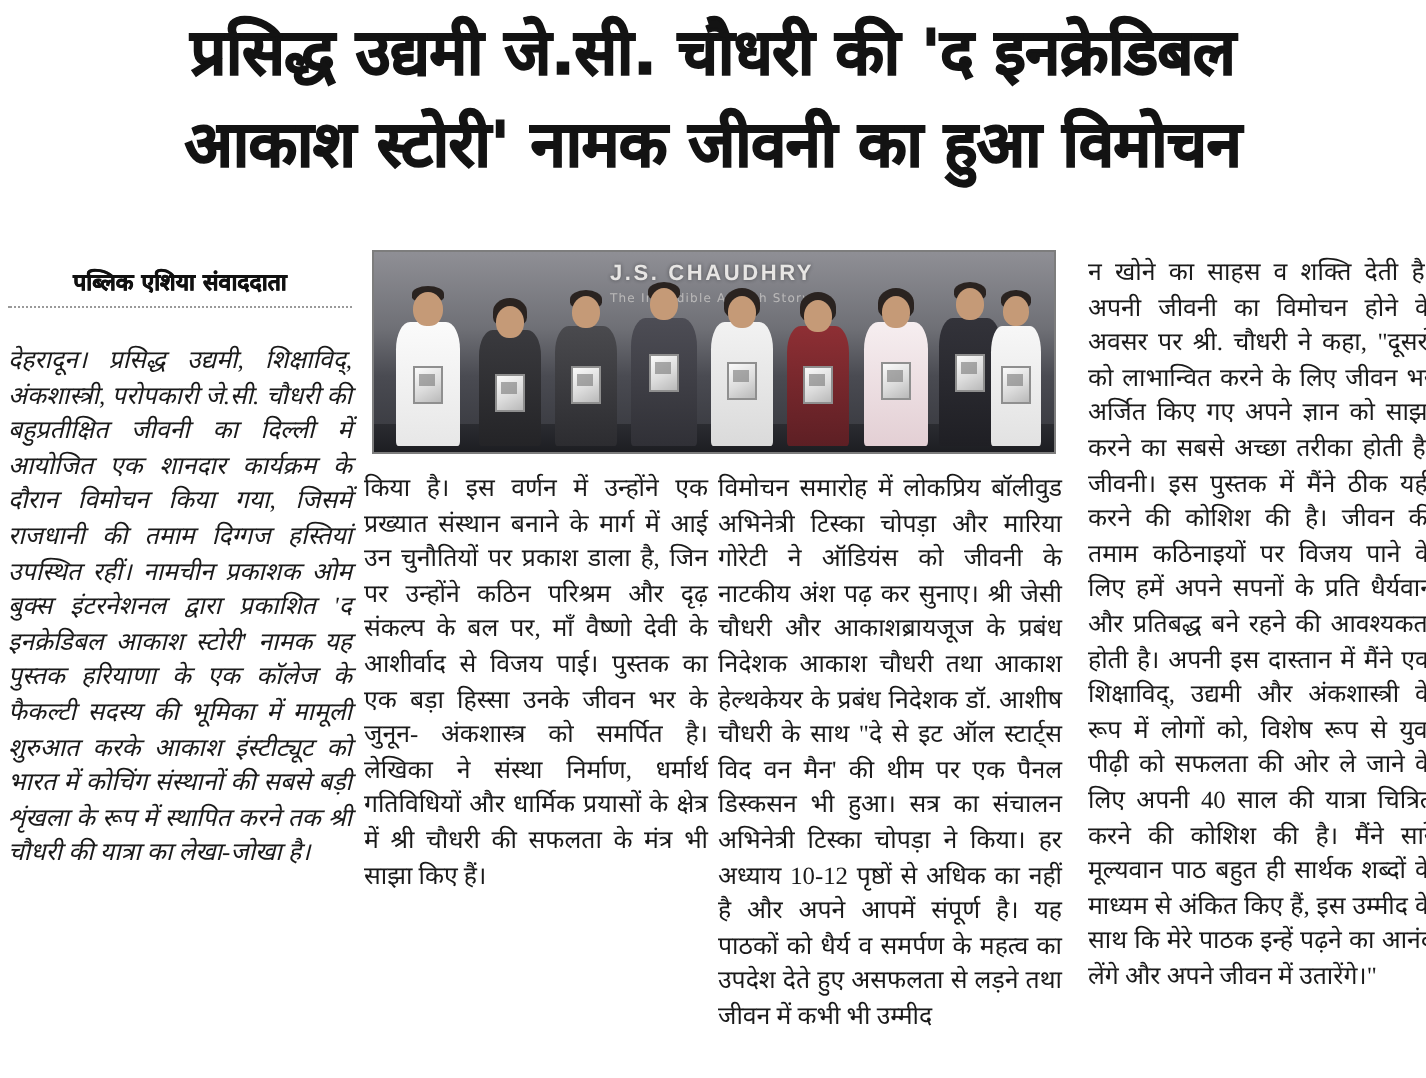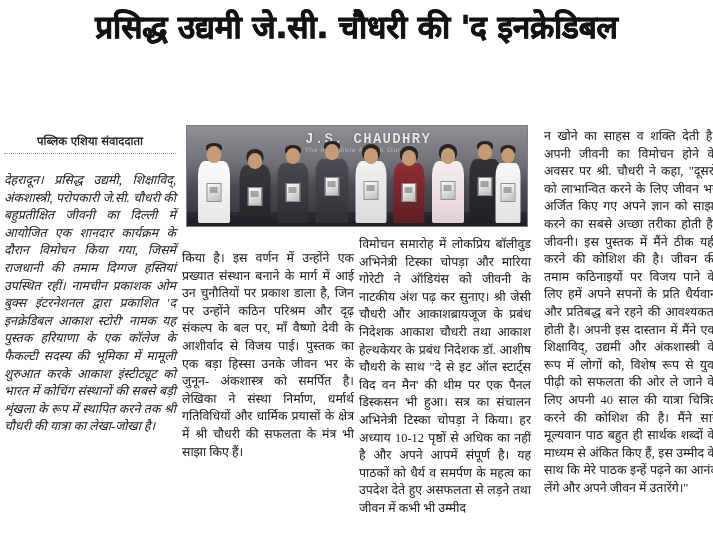--- a/index.html
+++ b/index.html
@@ -38,21 +38,21 @@
   
   #byline-block {
     position: absolute;
     left: 4px;
     top: 134px;
     width: 172px;
     text-align: center;
   }
   #byline {
     font-family: "DejaVu Sans", "Liberation Sans", sans-serif;
-    font-weight: 400;
+    font-weight: 700;
     font-size: 11.5px;
     line-height: 15px;
     color: #111;
     -webkit-text-stroke: 0.25px #111;
   }
   #byline-rule {
     margin-top: 4px;
     width: 100%;
     height: 0;
     border-top: 1px dotted #9a9a9a;
@@ -66,21 +66,21 @@
     line-height: 17.6px;
     text-align: justify;
     text-justify: inter-word;
     color: #1a1a1a;
     hyphens: none;
   }
   .col p { margin: 0; }
   .col p.indent { text-indent: 1.9em; }
 
   #col1 { left: 4px;   top: 172px; width: 172px; font-style: italic; }
-  #col2 { left: 182px; top: 250px; width: 172px; }
+  #col2 { left: 182px; top: 236px; width: 172px; }
   #col3 { left: 359px; top: 236px; width: 172px; }
   #col4 { left: 544px; top: 128px; width: 173px; }
 
   
   #photo-frame {
     position: absolute;
     left: 186px;
     top: 125px;
     width: 340px;
     height: 100px;
@@ -92,23 +92,23 @@
     position: absolute;
     inset: 0;
     background:
       linear-gradient(180deg, #8f8f95 0%, #6f7076 38%, #4a4b52 62%, #35363c 100%);
   }
   
   #backdrop-text {
     position: absolute;
     left: 118px;
     top: 5px;
-    font-family: Liberation Mono, monospace;
+    font-family: Liberation Sans, sans-serif;
     font-weight: 700;
-    font-size: 14px;
+    font-size: 11px;
     letter-spacing: 1.3px;
     color: #f0eeec;
     opacity: 0.92;
     white-space: nowrap;
     text-shadow: 0 0 2px rgba(0,0,0,0.45);
   }
   #backdrop-sub {
     position: absolute;
     left: 118px;
     top: 20px;
@@ -181,20 +181,21 @@
     opacity: 0.55;
   }
 </style>
 </head>
 <body>
 
 <div id="page">
 
   <div id="headline">
     <span class="hl-line">प्रसिद्ध उद्यमी जे.सी. चौधरी की  'द इनक्रेडिबल</span>
+    <span class="hl-line">आकाश स्टोरी' नामक जीवनी का हुआ विमोचन</span>
   </div>
 
   <div id="byline-block">
     <div id="byline">पब्लिक एशिया संवाददाता</div>
     <div id="byline-rule"></div>
   </div>
 
   <div id="photo-frame">
     <div id="photo-stage"></div>
 

